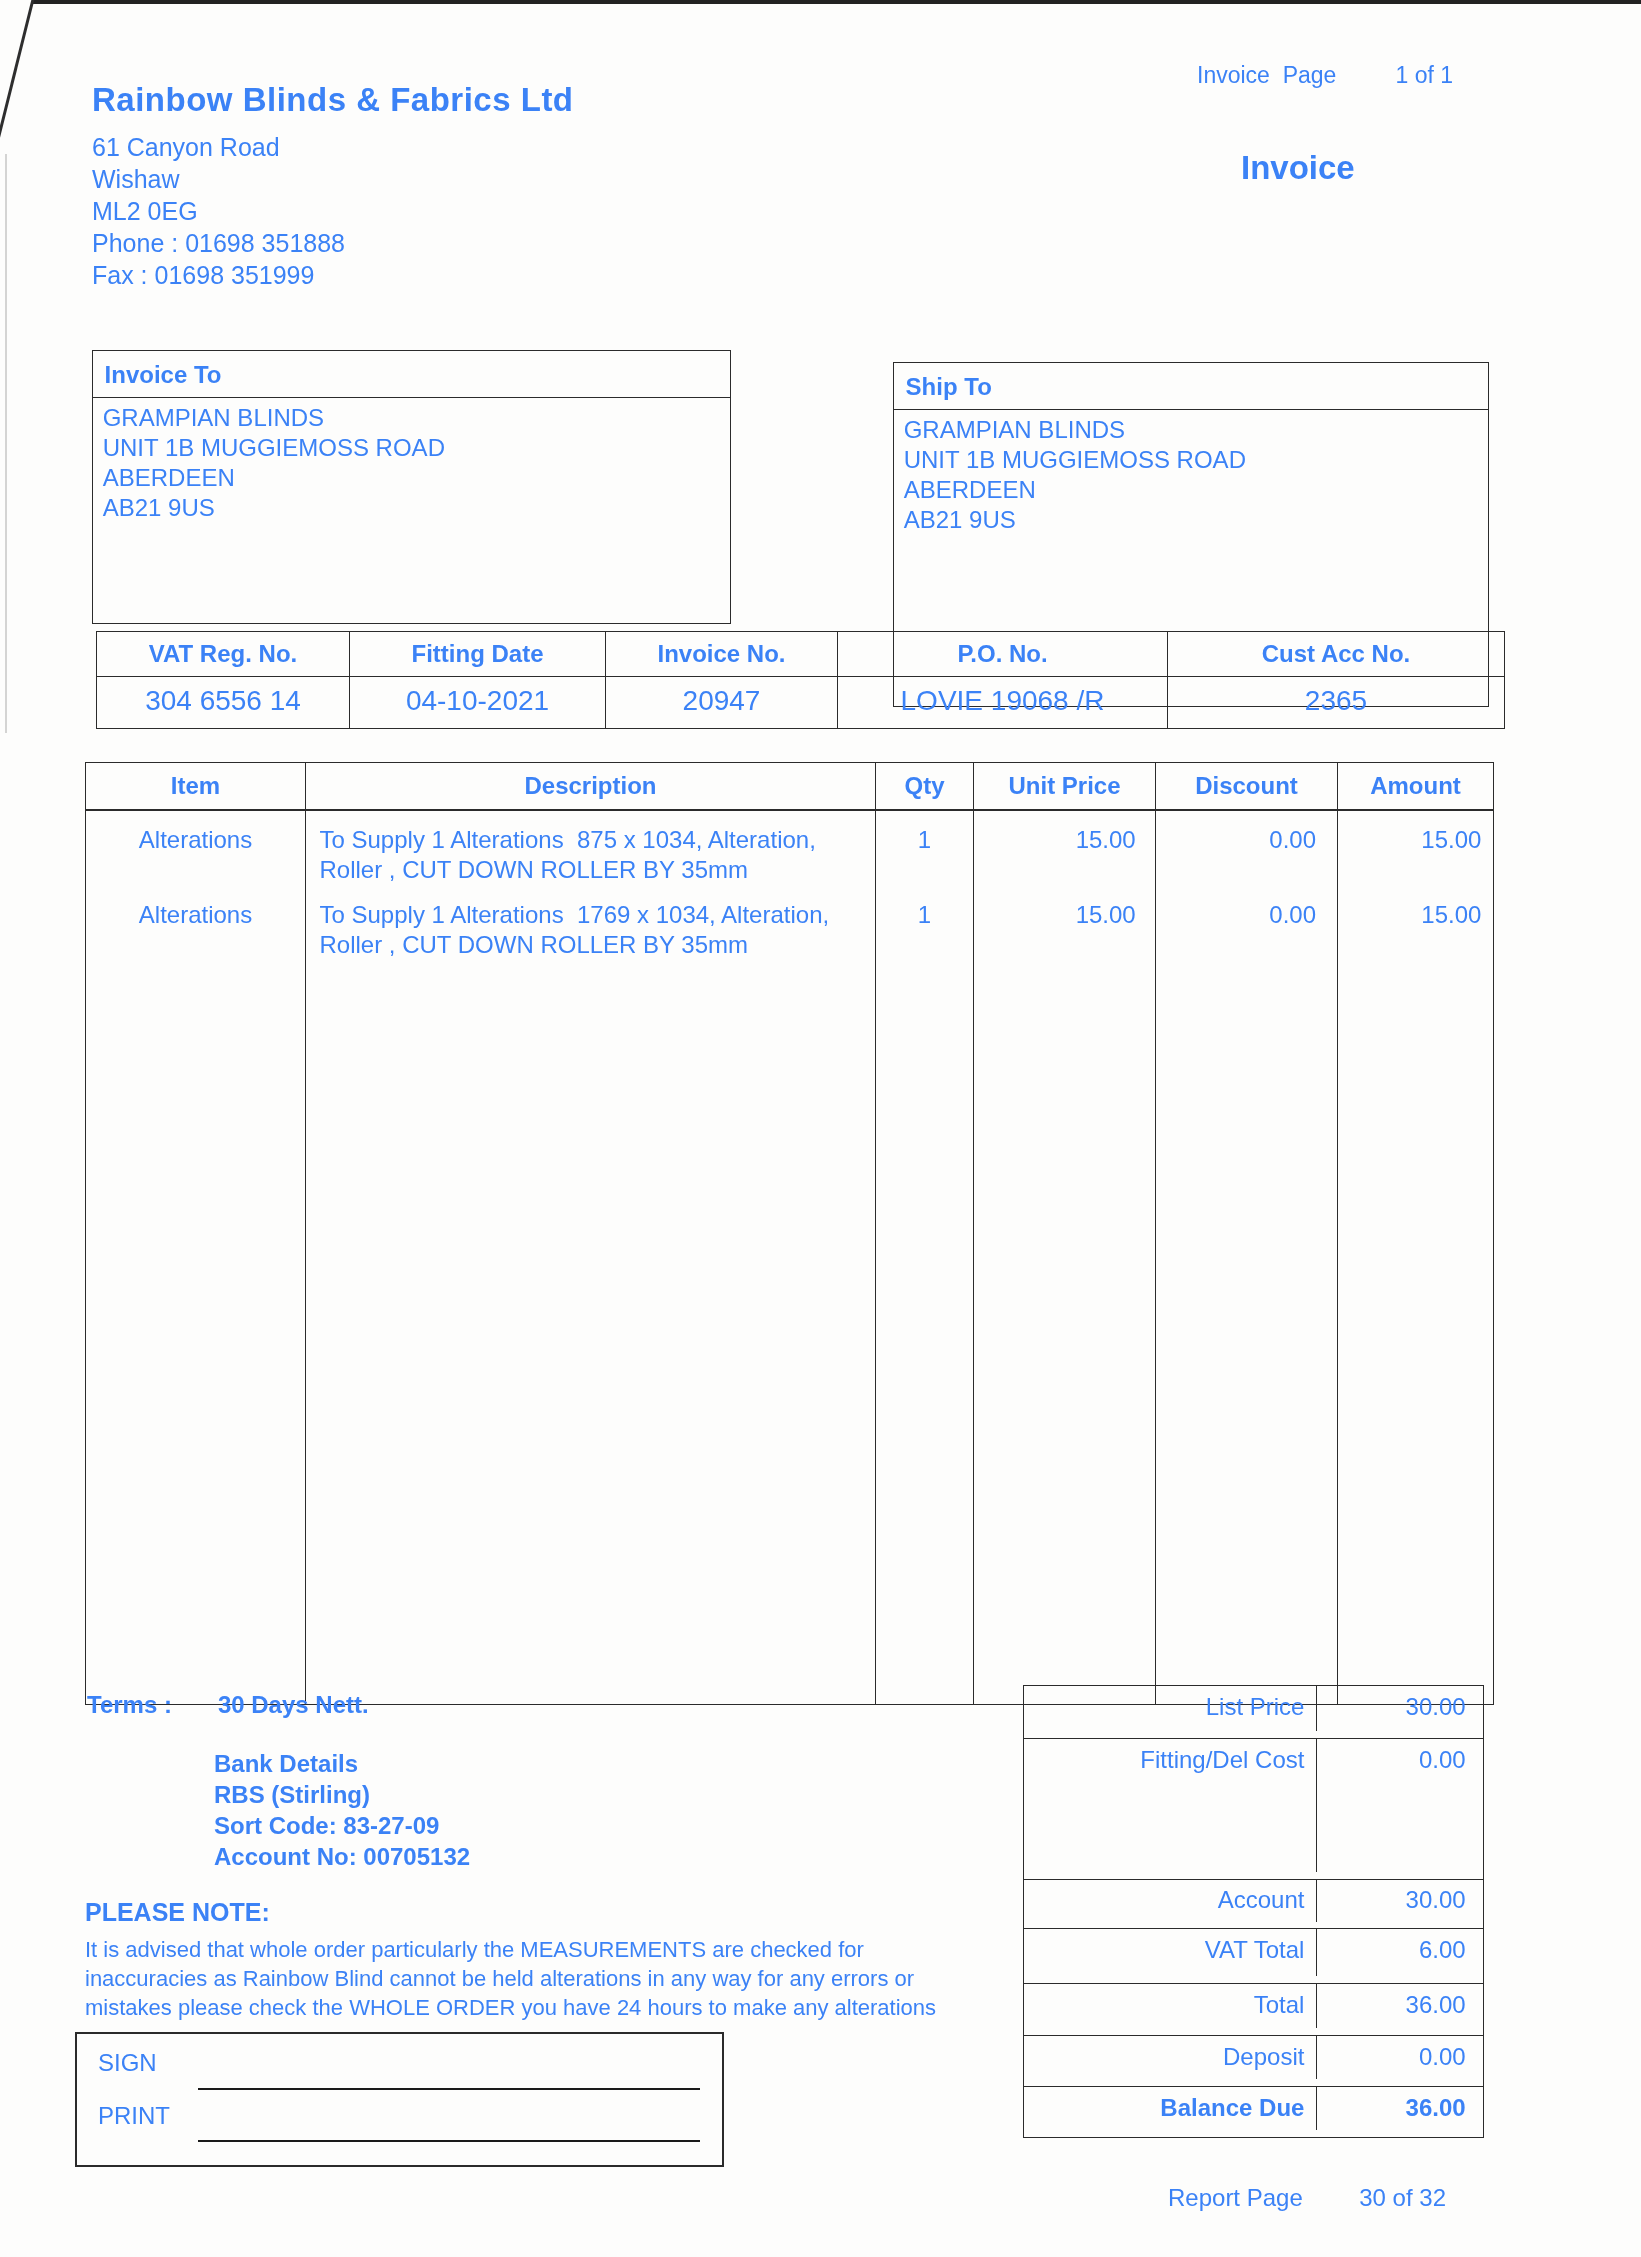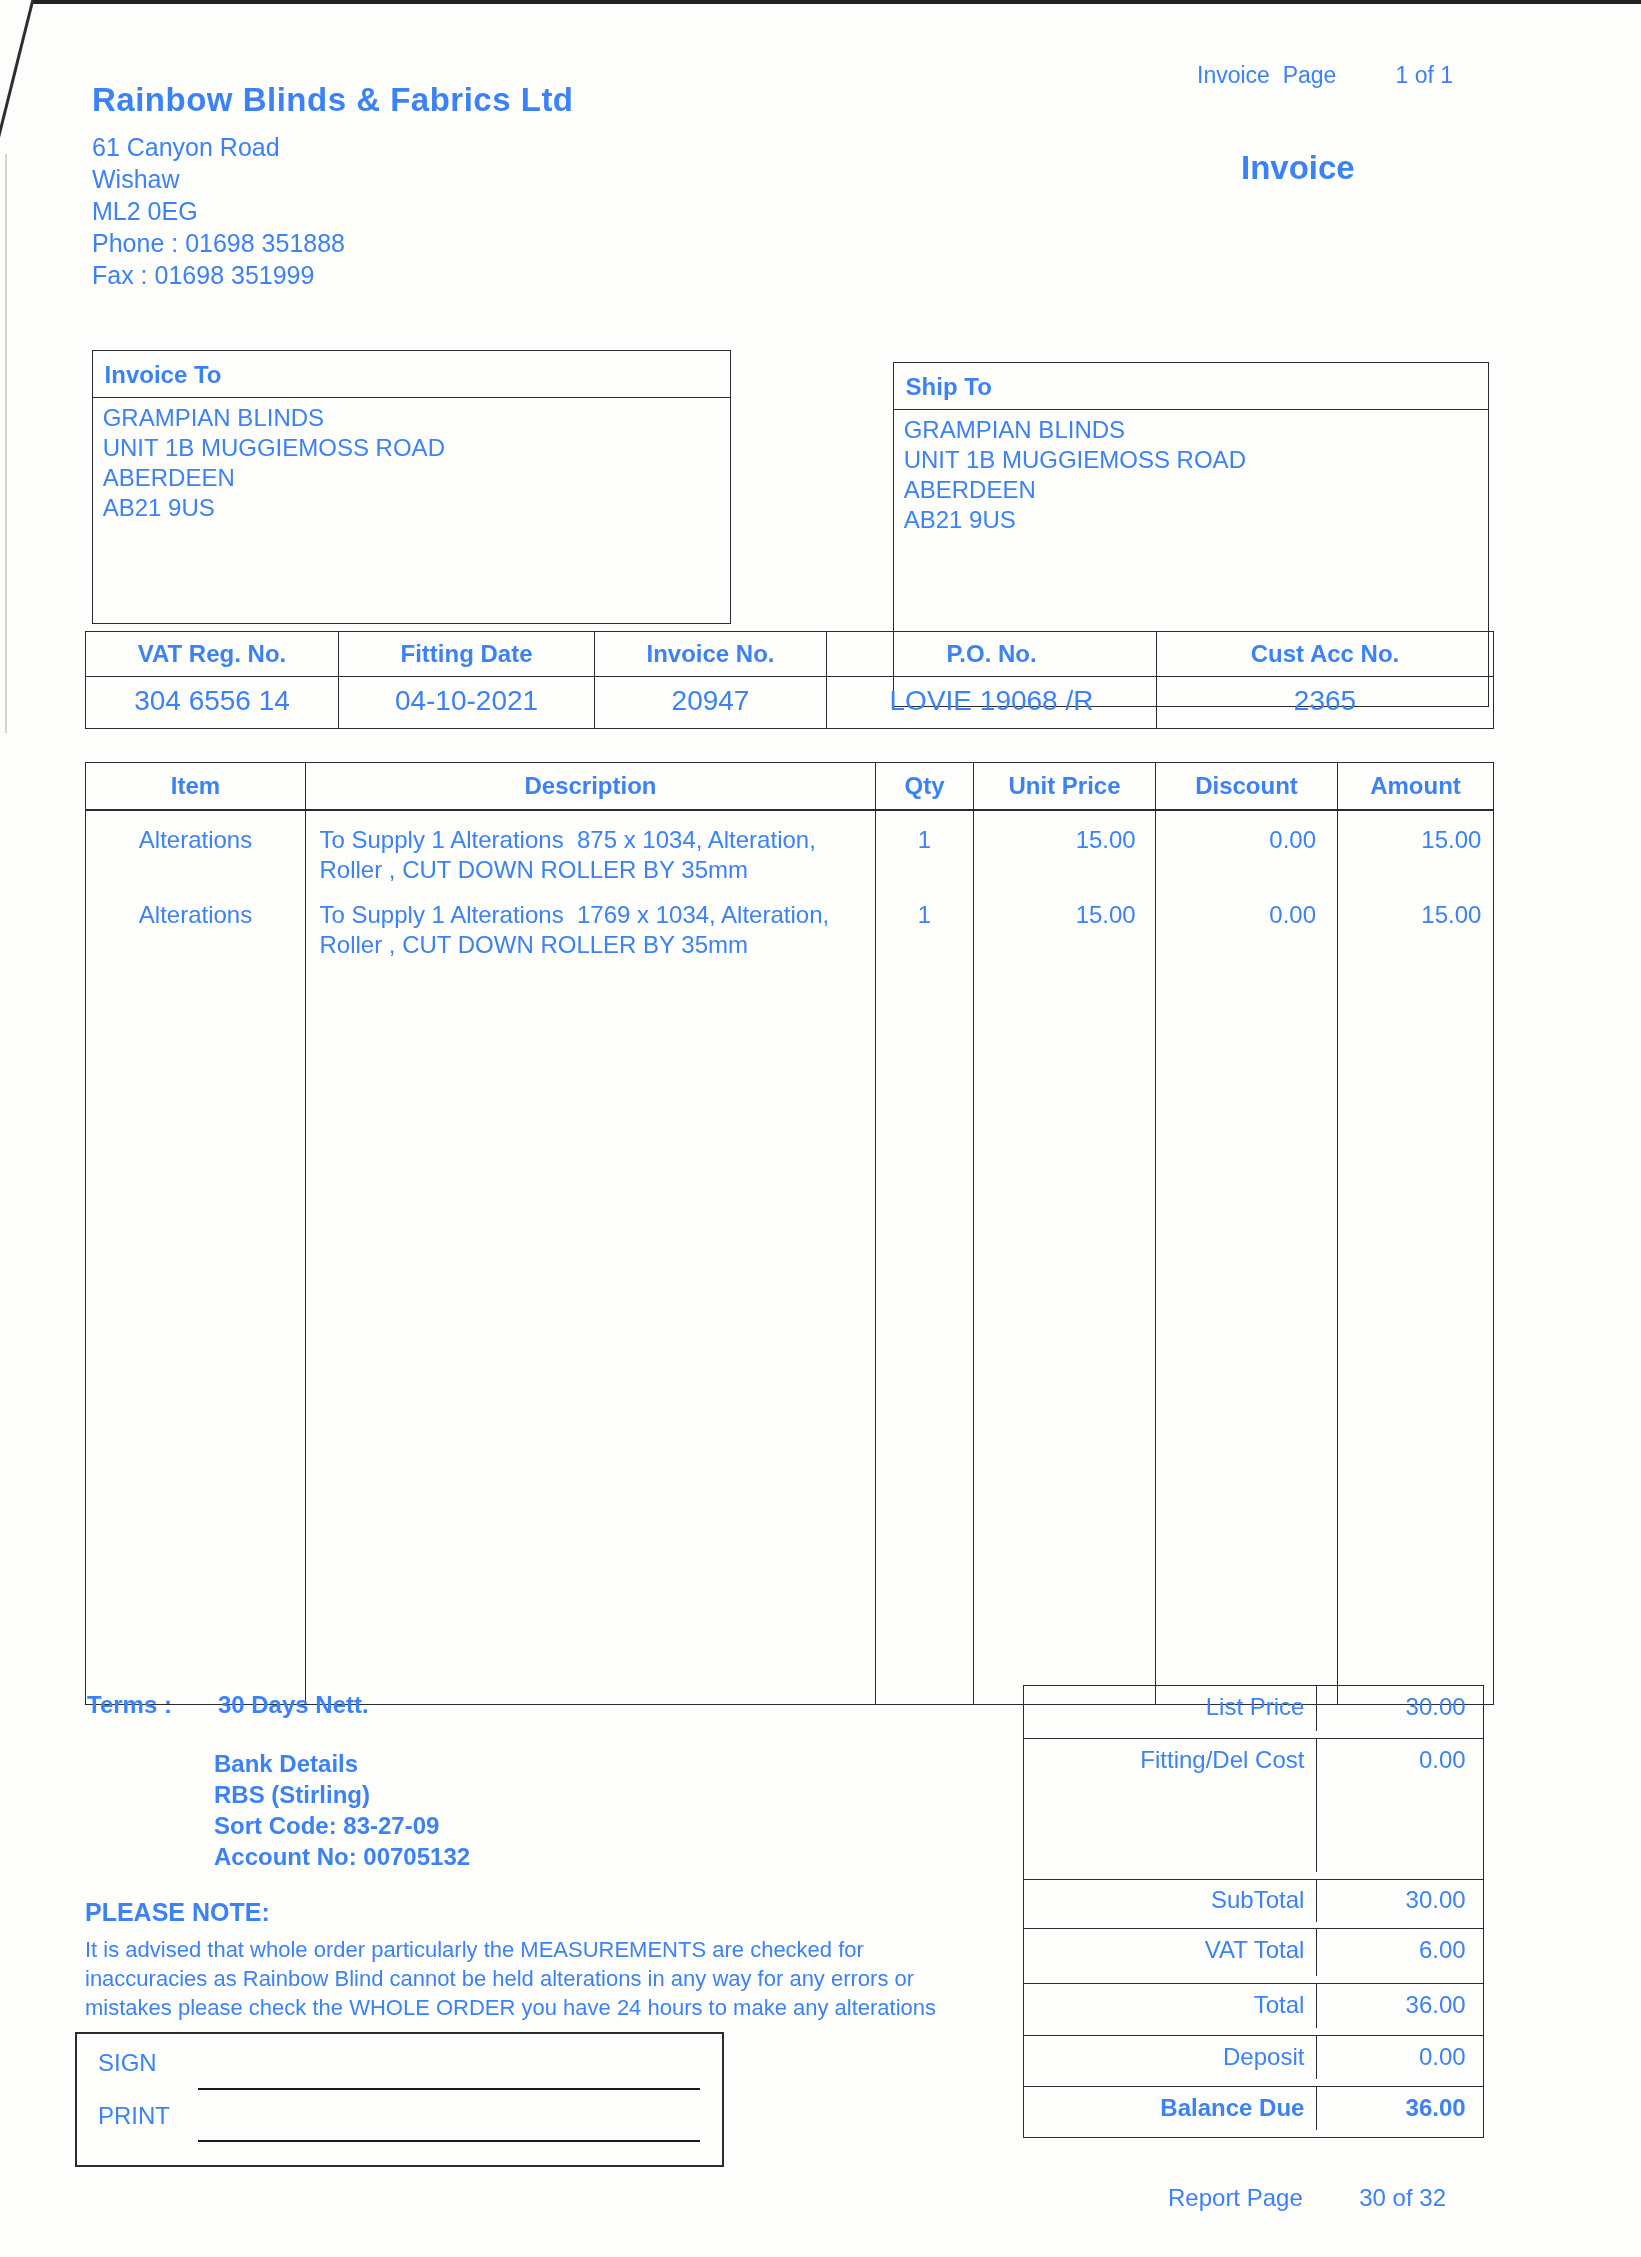--- a/index.html
+++ b/index.html
@@ -26,21 +26,21 @@
   .invoice-title { left:1241px; top:149px; font-size:33px; font-weight:bold; }
 
   
   .addr-box { border:1.9px solid #2b2b2b; background:transparent; box-sizing:border-box; }
   .invoice-to { left:92px; top:350px; width:639px; height:274px; }
   .ship-to { left:893px; top:362px; width:596px; height:345px; }
   .addr-label { font-size:24px; font-weight:bold; padding:9.7px 11.6px 8.7px 11.6px; border-bottom:1.9px solid #2b2b2b; }
   .addr-lines { font-size:24px; line-height:30px; padding:4.8px 9.7px; }
 
   
-  .meta-table { left:85px; top:631px; width:1407px; border:1.9px solid #2b2b2b; box-sizing:content-box; }
+  .meta-table { left:96px; top:631px; width:1407px; border:1.9px solid #2b2b2b; box-sizing:content-box; }
   .meta-row { display:grid; grid-template-columns:253px 256px 232px 330px 336px; }
   .meta-cell { box-sizing:border-box; border-right:1.9px solid #2b2b2b; text-align:center; }
   .meta-cell:last-child { border-right:none; }
   .meta-head .meta-cell { height:45px; font-size:24px; font-weight:bold; line-height:43px; border-bottom:1.9px solid #2b2b2b; }
   .meta-vals .meta-cell { height:51px; font-size:28px; line-height:48px; }
 
   
   .items-table { left:85px; top:738px; width:1407px; border:1.9px solid #2b2b2b; box-sizing:content-box;margin-top:24px; }
   .items-grid { display:grid; grid-template-columns:220px 570px 98px 182px 182px 155px; }
   .items-head .cell { box-sizing:border-box; height:48px; font-size:24px; font-weight:bold; line-height:46px; text-align:center; border-right:1.9px solid #2b2b2b; border-bottom:2.9px solid #2b2b2b; }
@@ -209,21 +209,21 @@
   <div class="abs totals-box">
     <div class="t-row">
       <div class="t-label h-47">List Price</div>
       <div class="t-value h-47">30.00</div>
     </div>
     <div class="t-row">
       <div class="t-label h-138">Fitting/Del Cost</div>
       <div class="t-value h-138">0.00</div>
     </div>
     <div class="t-row">
-      <div class="t-label h-43">SubTotal</div>
+      <div class="t-label h-43">Account</div>
       <div class="t-value h-43">30.00</div>
     </div>
     <div class="t-row">
       <div class="t-label h-49">VAT Total</div>
       <div class="t-value h-49">6.00</div>
     </div>
     <div class="t-row">
       <div class="t-label h-46">Total</div>
       <div class="t-value h-46">36.00</div>
     </div>

